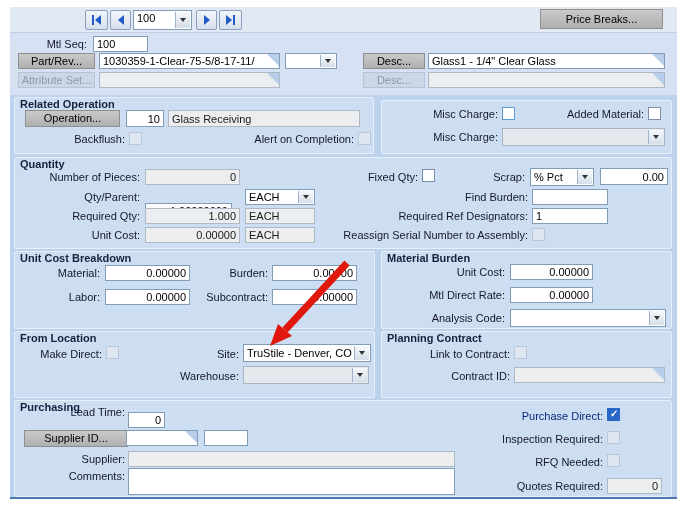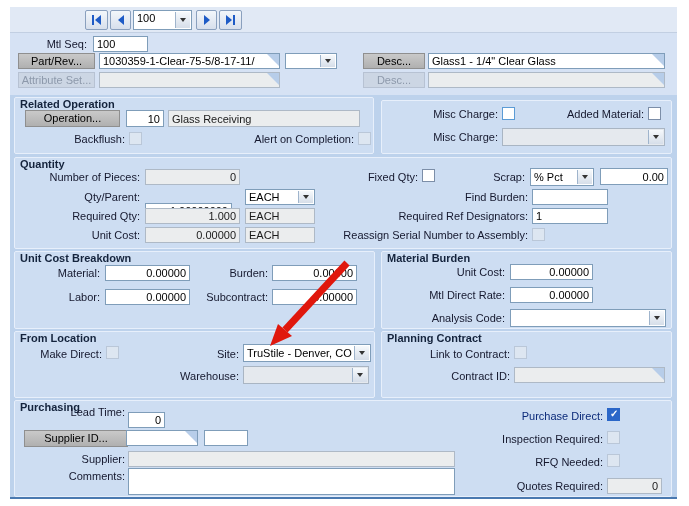--- a/index.html
+++ b/index.html
@@ -53,20 +53,21 @@
   <div class="combo" style="left:133px;top:10px;width:59px;height:20px;"><span>100</span><span class="ab">
         <span class="ar"></span>
       </span></div>
   <div class="nav-btn" style="left:196px;top:10px;width:21px;">
       <span class="tR"></span>
     </div>
   <div class="nav-btn" style="left:219px;top:10px;width:23px;">
       <span class="tR"></span>
       <span class="vb"></span>
     </div>
+  <div class="btn" style="left:540px;top:9px;width:123px;height:20px;line-height:18px;">Price Breaks...</div>
 
   <div class="lbl" style="left:30px;top:38px;width:57px;">Mtl Seq:</div>
   <input class="inp" style="left: 93px; top: 36px; width: 55px; height: 16px;" value="100">
   <div class="btn" style="left:18px;top:53px;width:77px;height:16px;">Part/Rev...</div>
   <div class="inp" style="left:99px;top:53px;width:181px;height:16px;"><span>1030359-1-Clear-75-5/8-17-11/</span><span class="notch"></span></div>
   <div class="combo" style="left:285px;top:53px;width:52px;height:16px;"><span></span><span class="ab">
         <span class="ar"></span>
       </span></div>
   <div class="btn" style="left:363px;top:53px;width:62px;height:16px;">Desc...</div>
   <div class="inp" style="left:428px;top:53px;width:237px;height:16px;"><span>Glass1 - 1/4" Clear Glass</span><span class="notch"></span></div>

